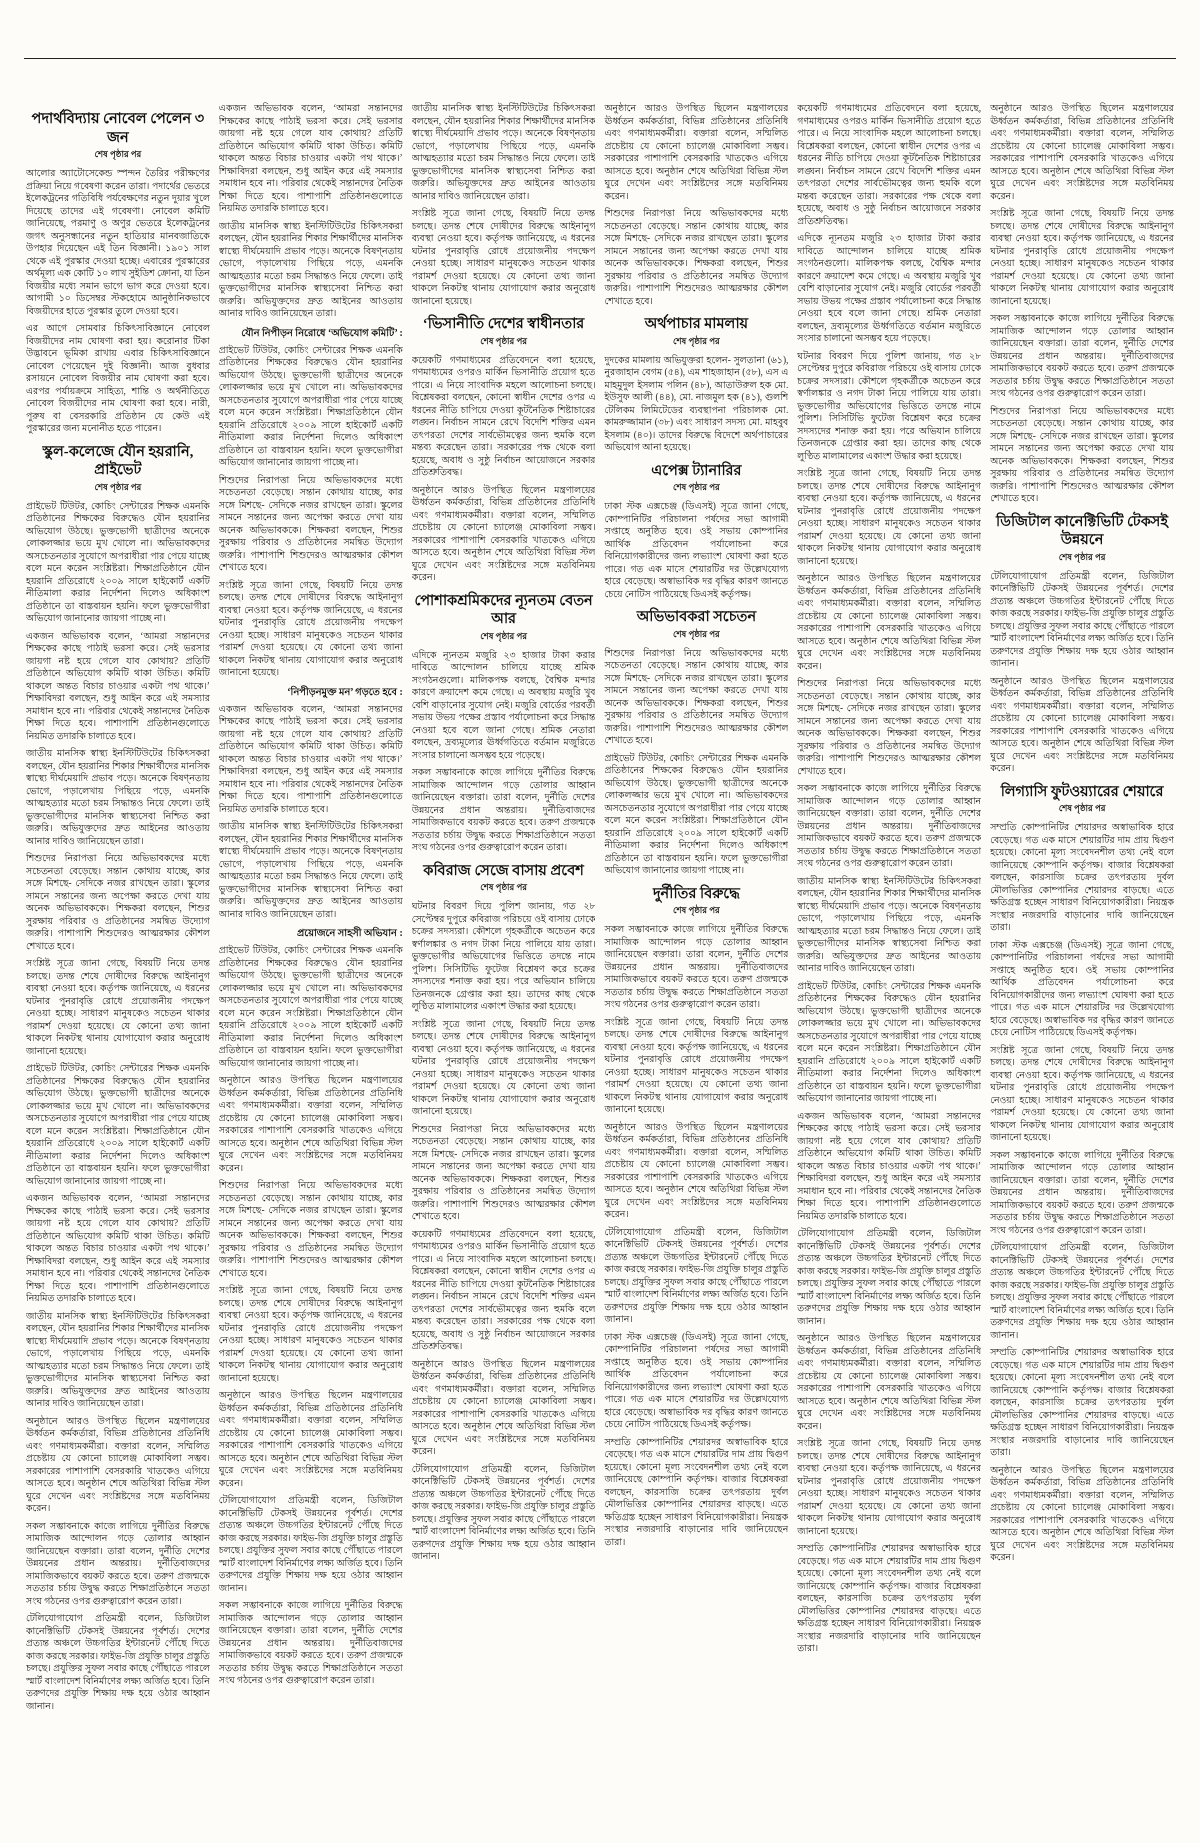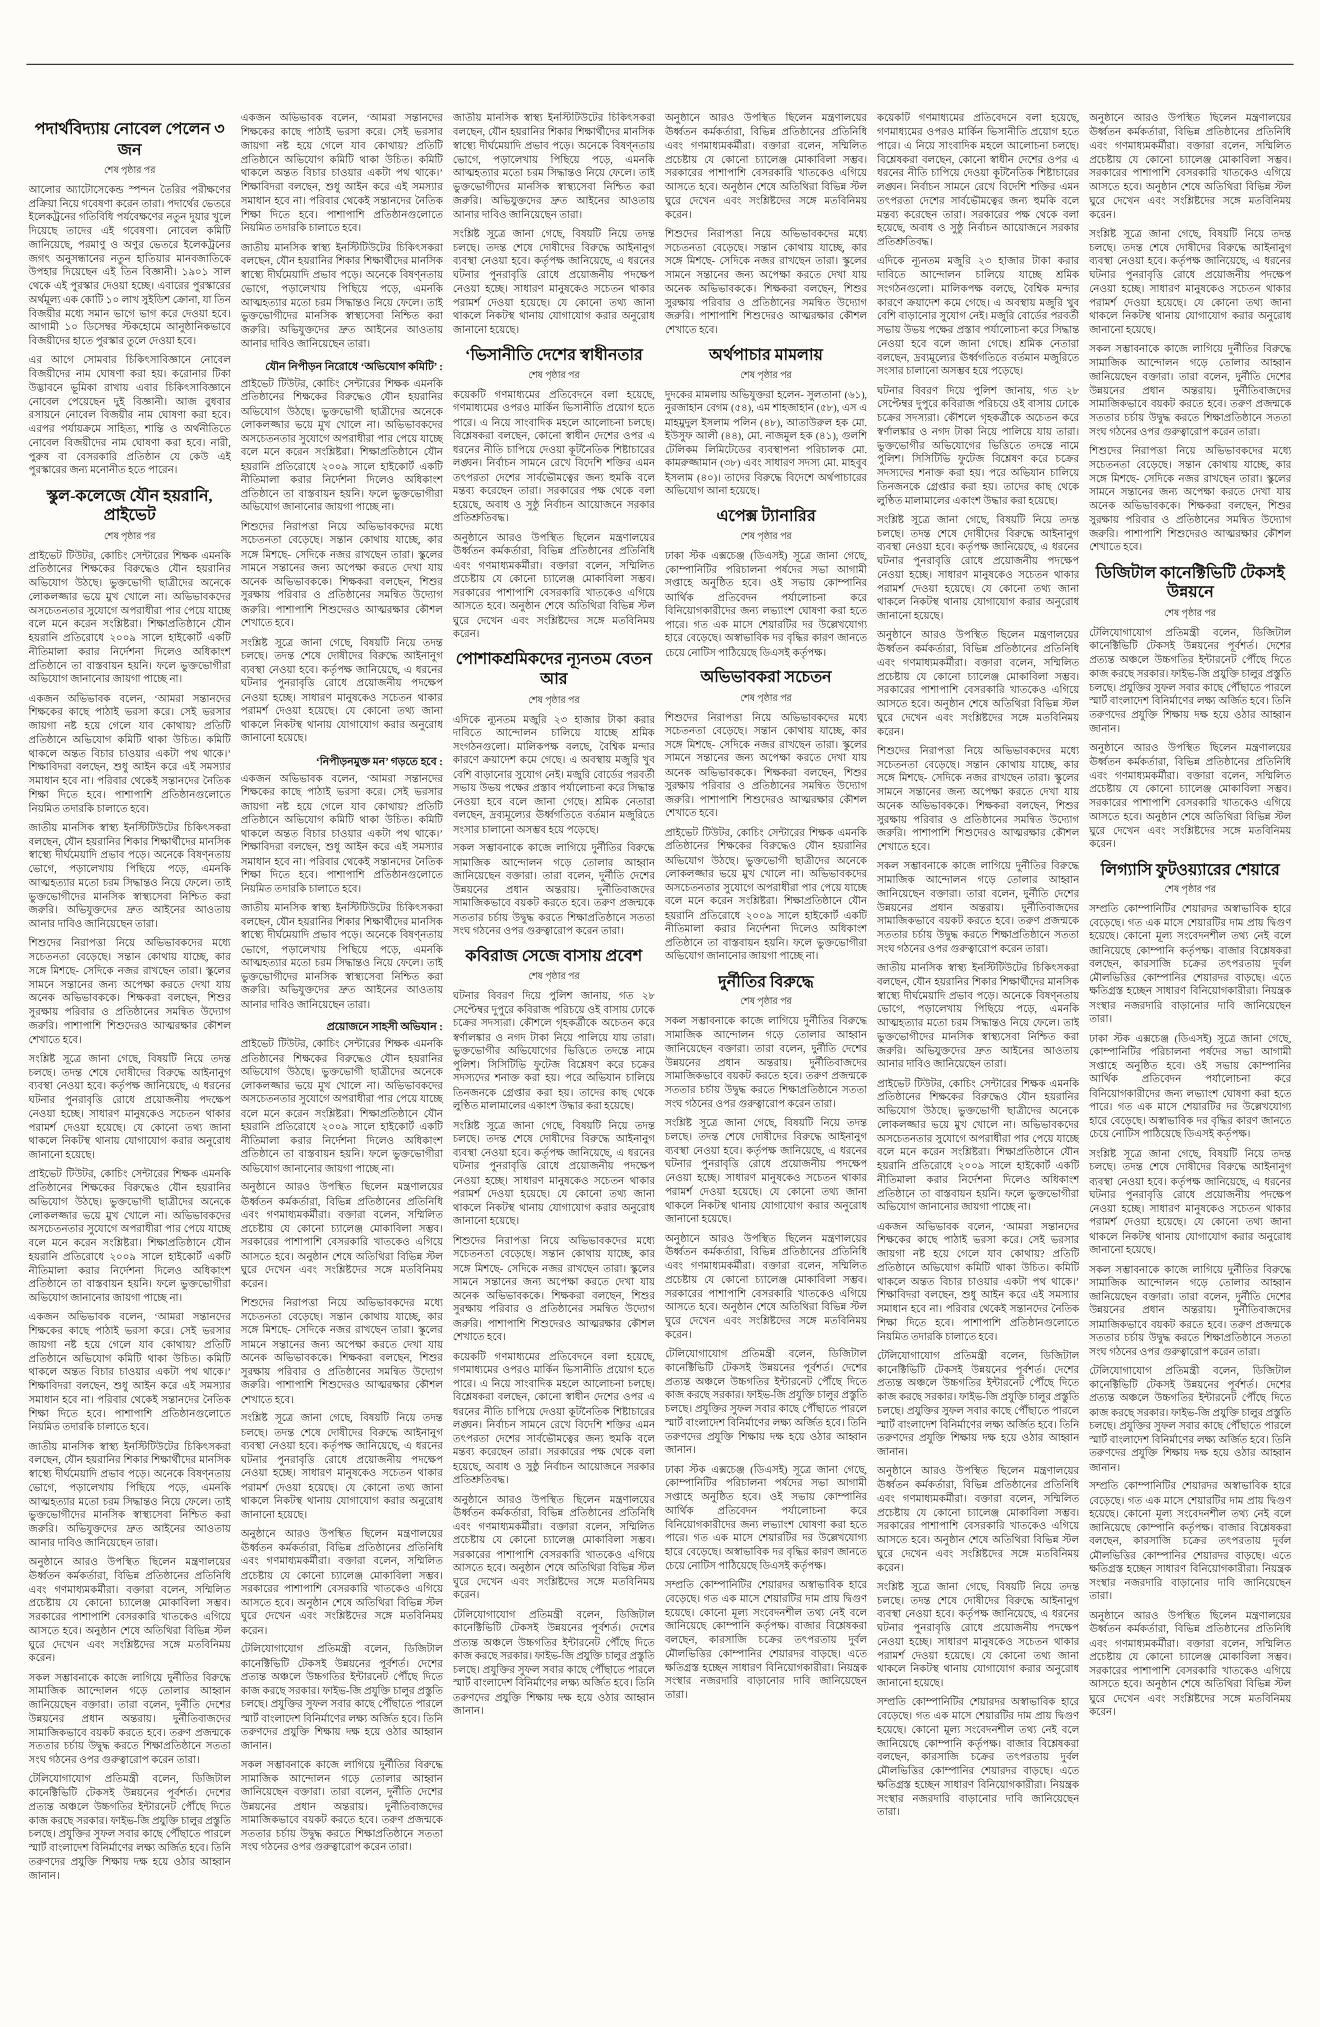--- a/index.html
+++ b/index.html
@@ -56,21 +56,21 @@
     flex:1 1 0;min-width:0;
     overflow:hidden;
     text-align:justify;
   }
   .headline{
     font-size:14.5px;font-weight:bold;color:#101010;
     text-align:center;line-height:1.28;
     margin:7px 2px 2px;
   }
   .continued{
-    font-size:8.6px;font-weight:normal;color:#222;
+    font-size:8.6px;font-weight:bold;color:#222;
     text-align:center;margin:0 0 5px;
   }
   .body{
     font-size:9.3px;line-height:1.345;color:#1d1d1d;
     margin:0 0 5px;
     word-break:break-word;
   }
   .subhead{
     font-size:9.8px;font-weight:bold;color:#111;
     margin:4px 0 2px;text-align:right;

